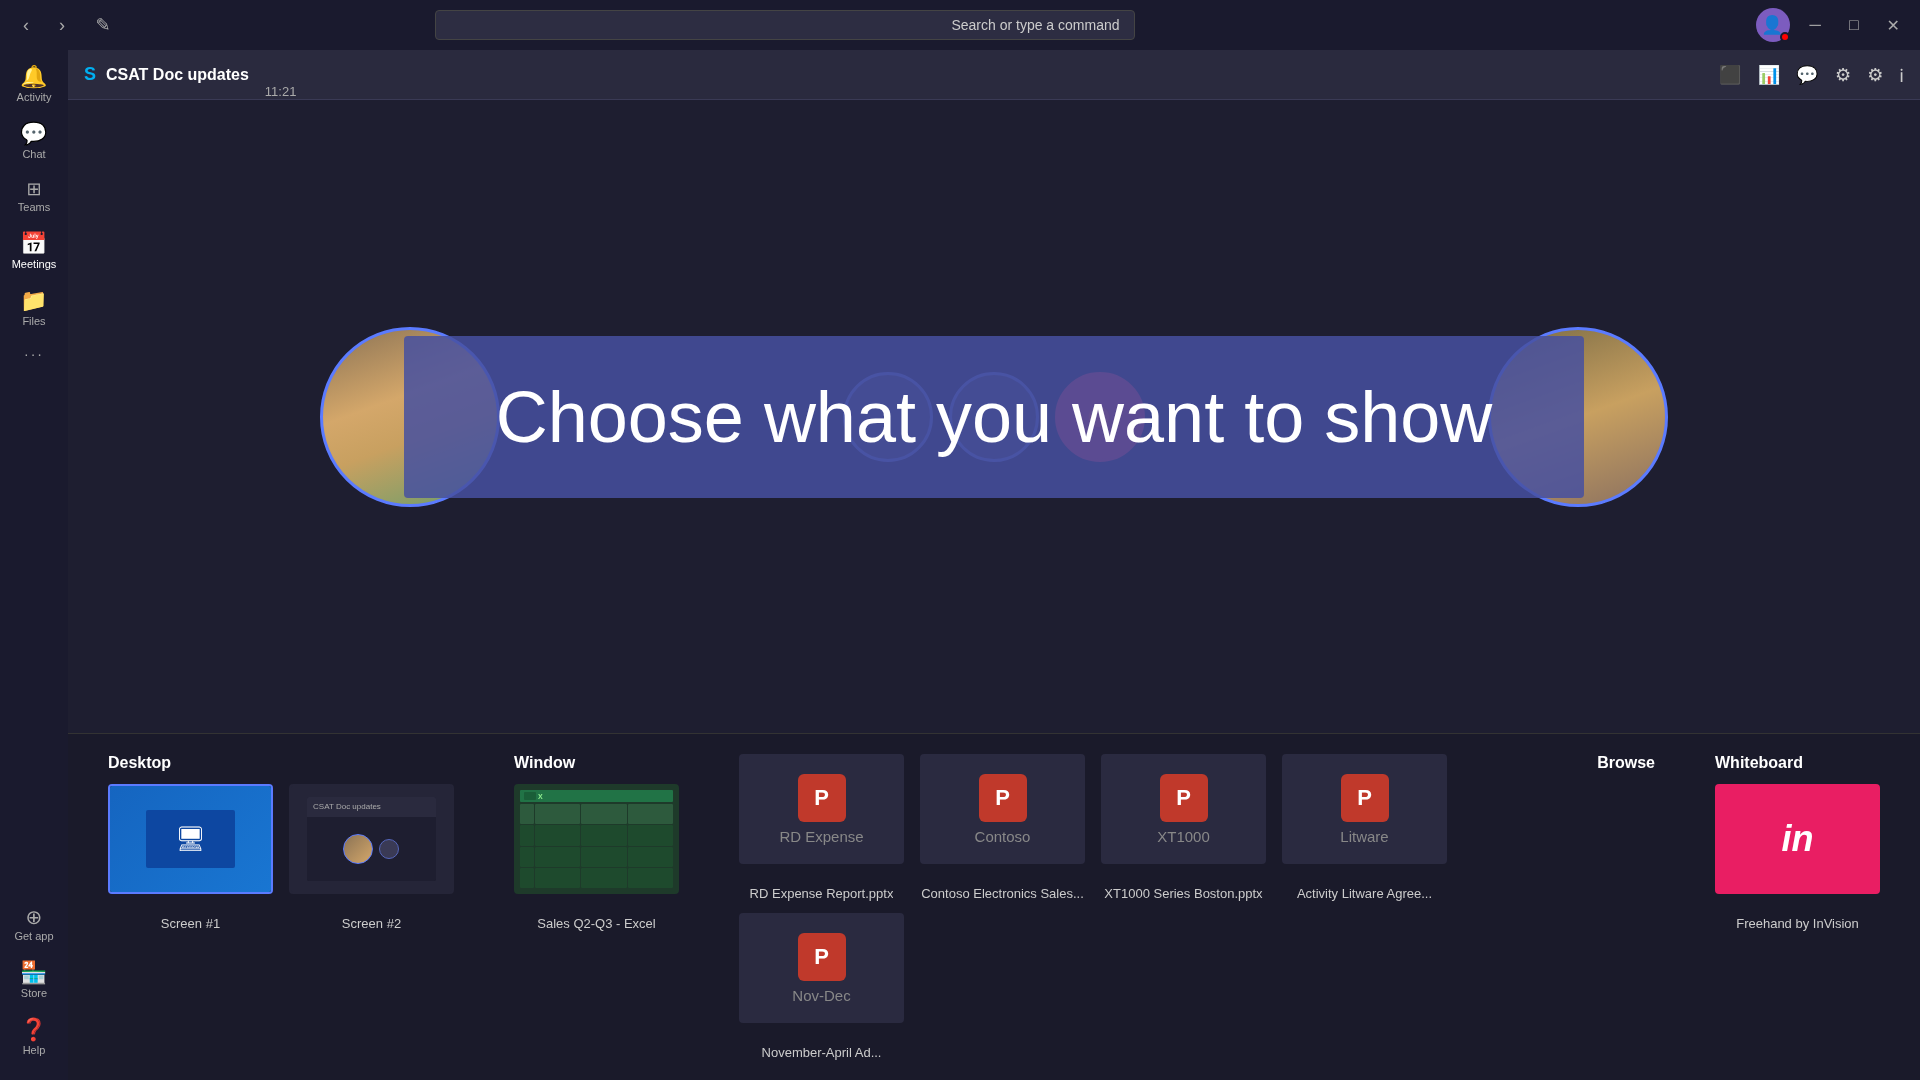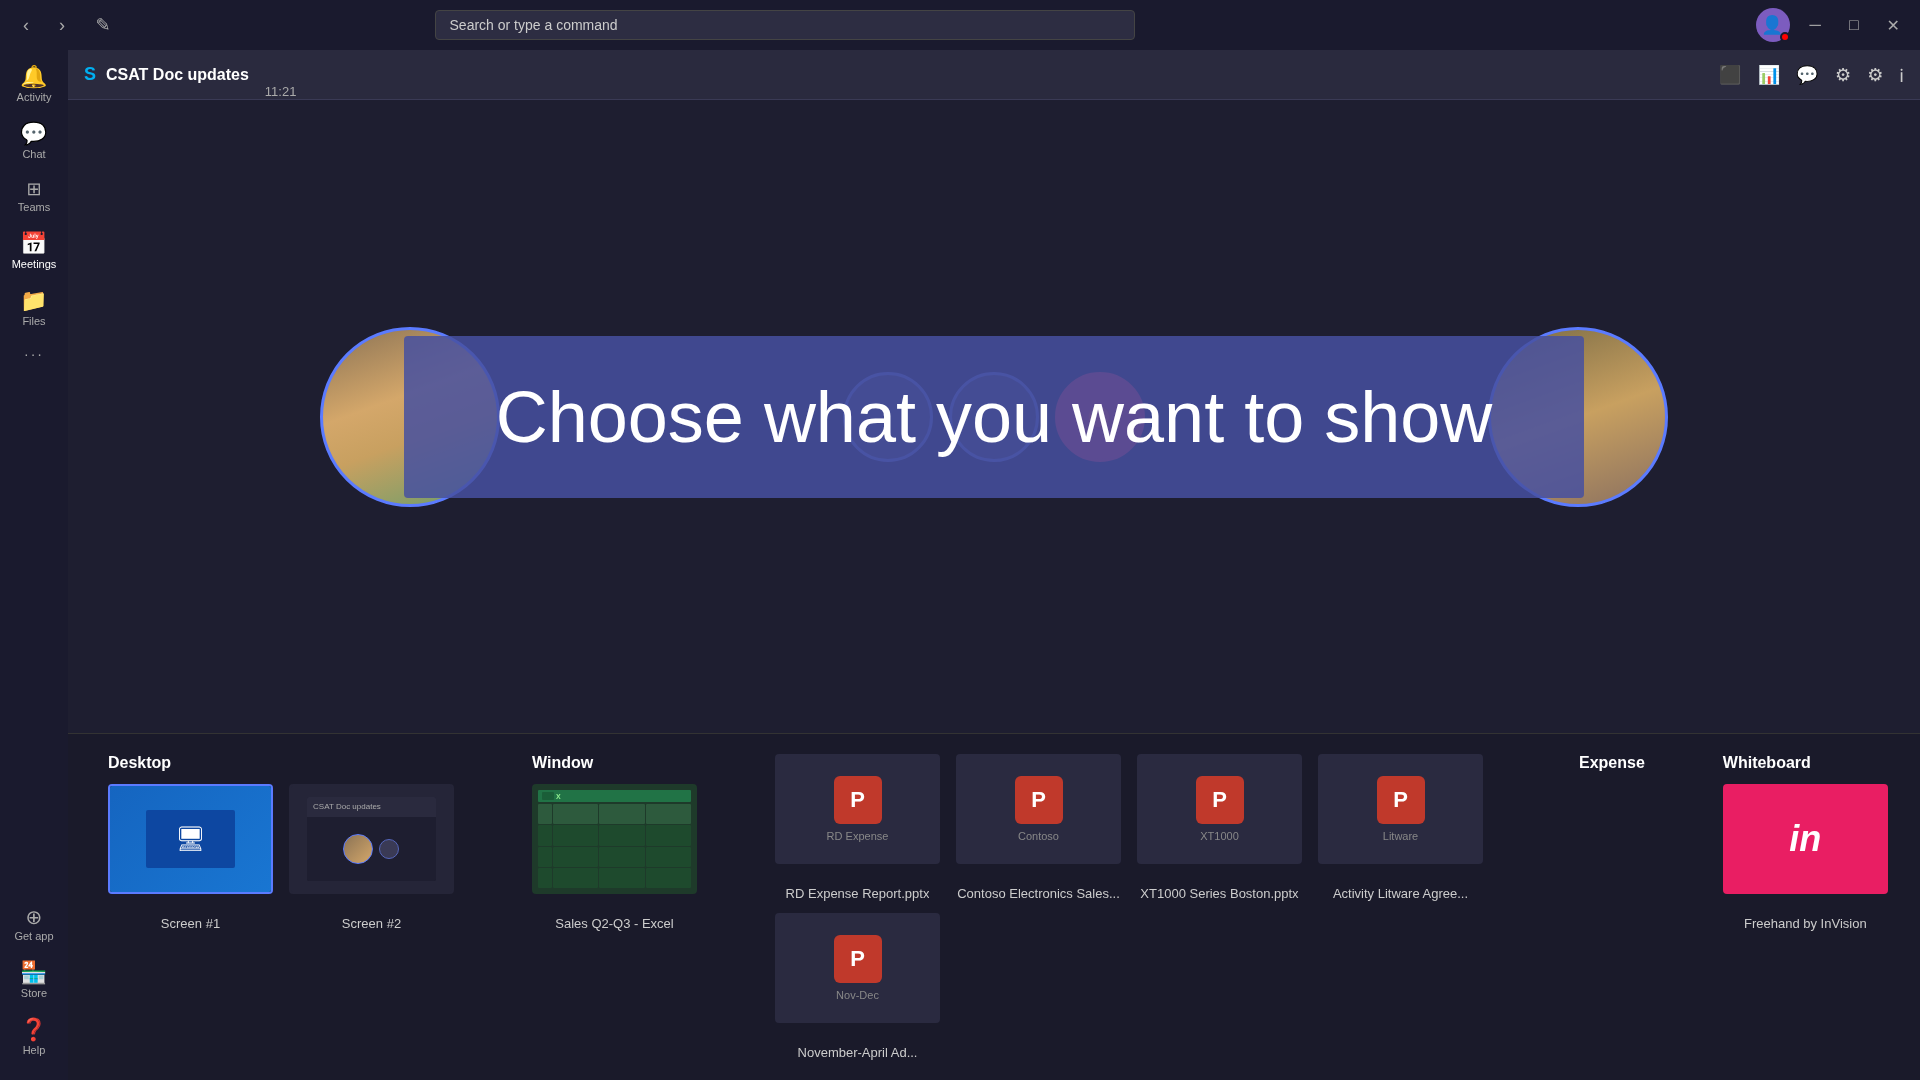--- a/index.html
+++ b/index.html
@@ -55,21 +55,21 @@
     .search-bar {
       flex: 1;
       max-width: 700px;
       margin: 16px auto;
       background: #2d2d42;
       border: 1px solid #444;
       border-radius: 4px;
       padding: 6px 14px;
       color: #ccc;
       font-size: 14px;
-      text-align: left;
+      text-align: right;
     }
     .titlebar-right {
       margin-left: auto;
       display: flex;
       align-items: center;
       gap: 12px;
     }
     .user-avatar {
       width: 34px;
       height: 34px;
@@ -332,21 +332,21 @@
       border-radius: 6px;
       display: flex;
       align-items: center;
       justify-content: center;
       font-size: 22px;
       font-weight: bold;
       color: #fff;
     }
     .ppt-icon.red { background: #c0392b; }
     .ppt-icon-label {
-      font-size: 11px;
+      font-size: 15px;
       color: #888;
       text-align: center;
     }
     
     .invision-thumb {
       background: #e91e63;
       display: flex;
       align-items: center;
       justify-content: center;
       font-size: 36px;
@@ -360,21 +360,21 @@
       margin-left: auto;
     }
     .whiteboard-category {
       
     }
 
     
     .share-row {
       display: flex;
       align-items: flex-start;
-      gap: 18px;
+      gap: 0;
       width: 100%;
     }
   </style>
 </head>
 <body>
 
 <div class="titlebar">
   <div class="titlebar-nav">
     <button class="nav-btn">‹</button>
     <button class="nav-btn">›</button>
@@ -602,21 +602,21 @@
                 </div>
                 <span class="share-item-label">November-April Ad...</span>
               </div>
             </div>
           </div>
         </div>
 
         <div style="flex:1;"></div>
 
         <div class="share-category browse-category">
-          <div class="category-label">Expense</div>
+          <div class="category-label">Browse</div>
         </div>
 
         <div class="share-category whiteboard-category" style="margin-right:0;">
           <div class="category-label">Whiteboard</div>
           <div class="share-items">
             <div class="share-item">
               <div class="share-item-thumb invision-thumb">
                 <span style="font-style:italic;font-weight:bold;font-size:36px;color:#fff;">in</span>
               </div>
               <span class="share-item-label">Freehand by InVision</span>

